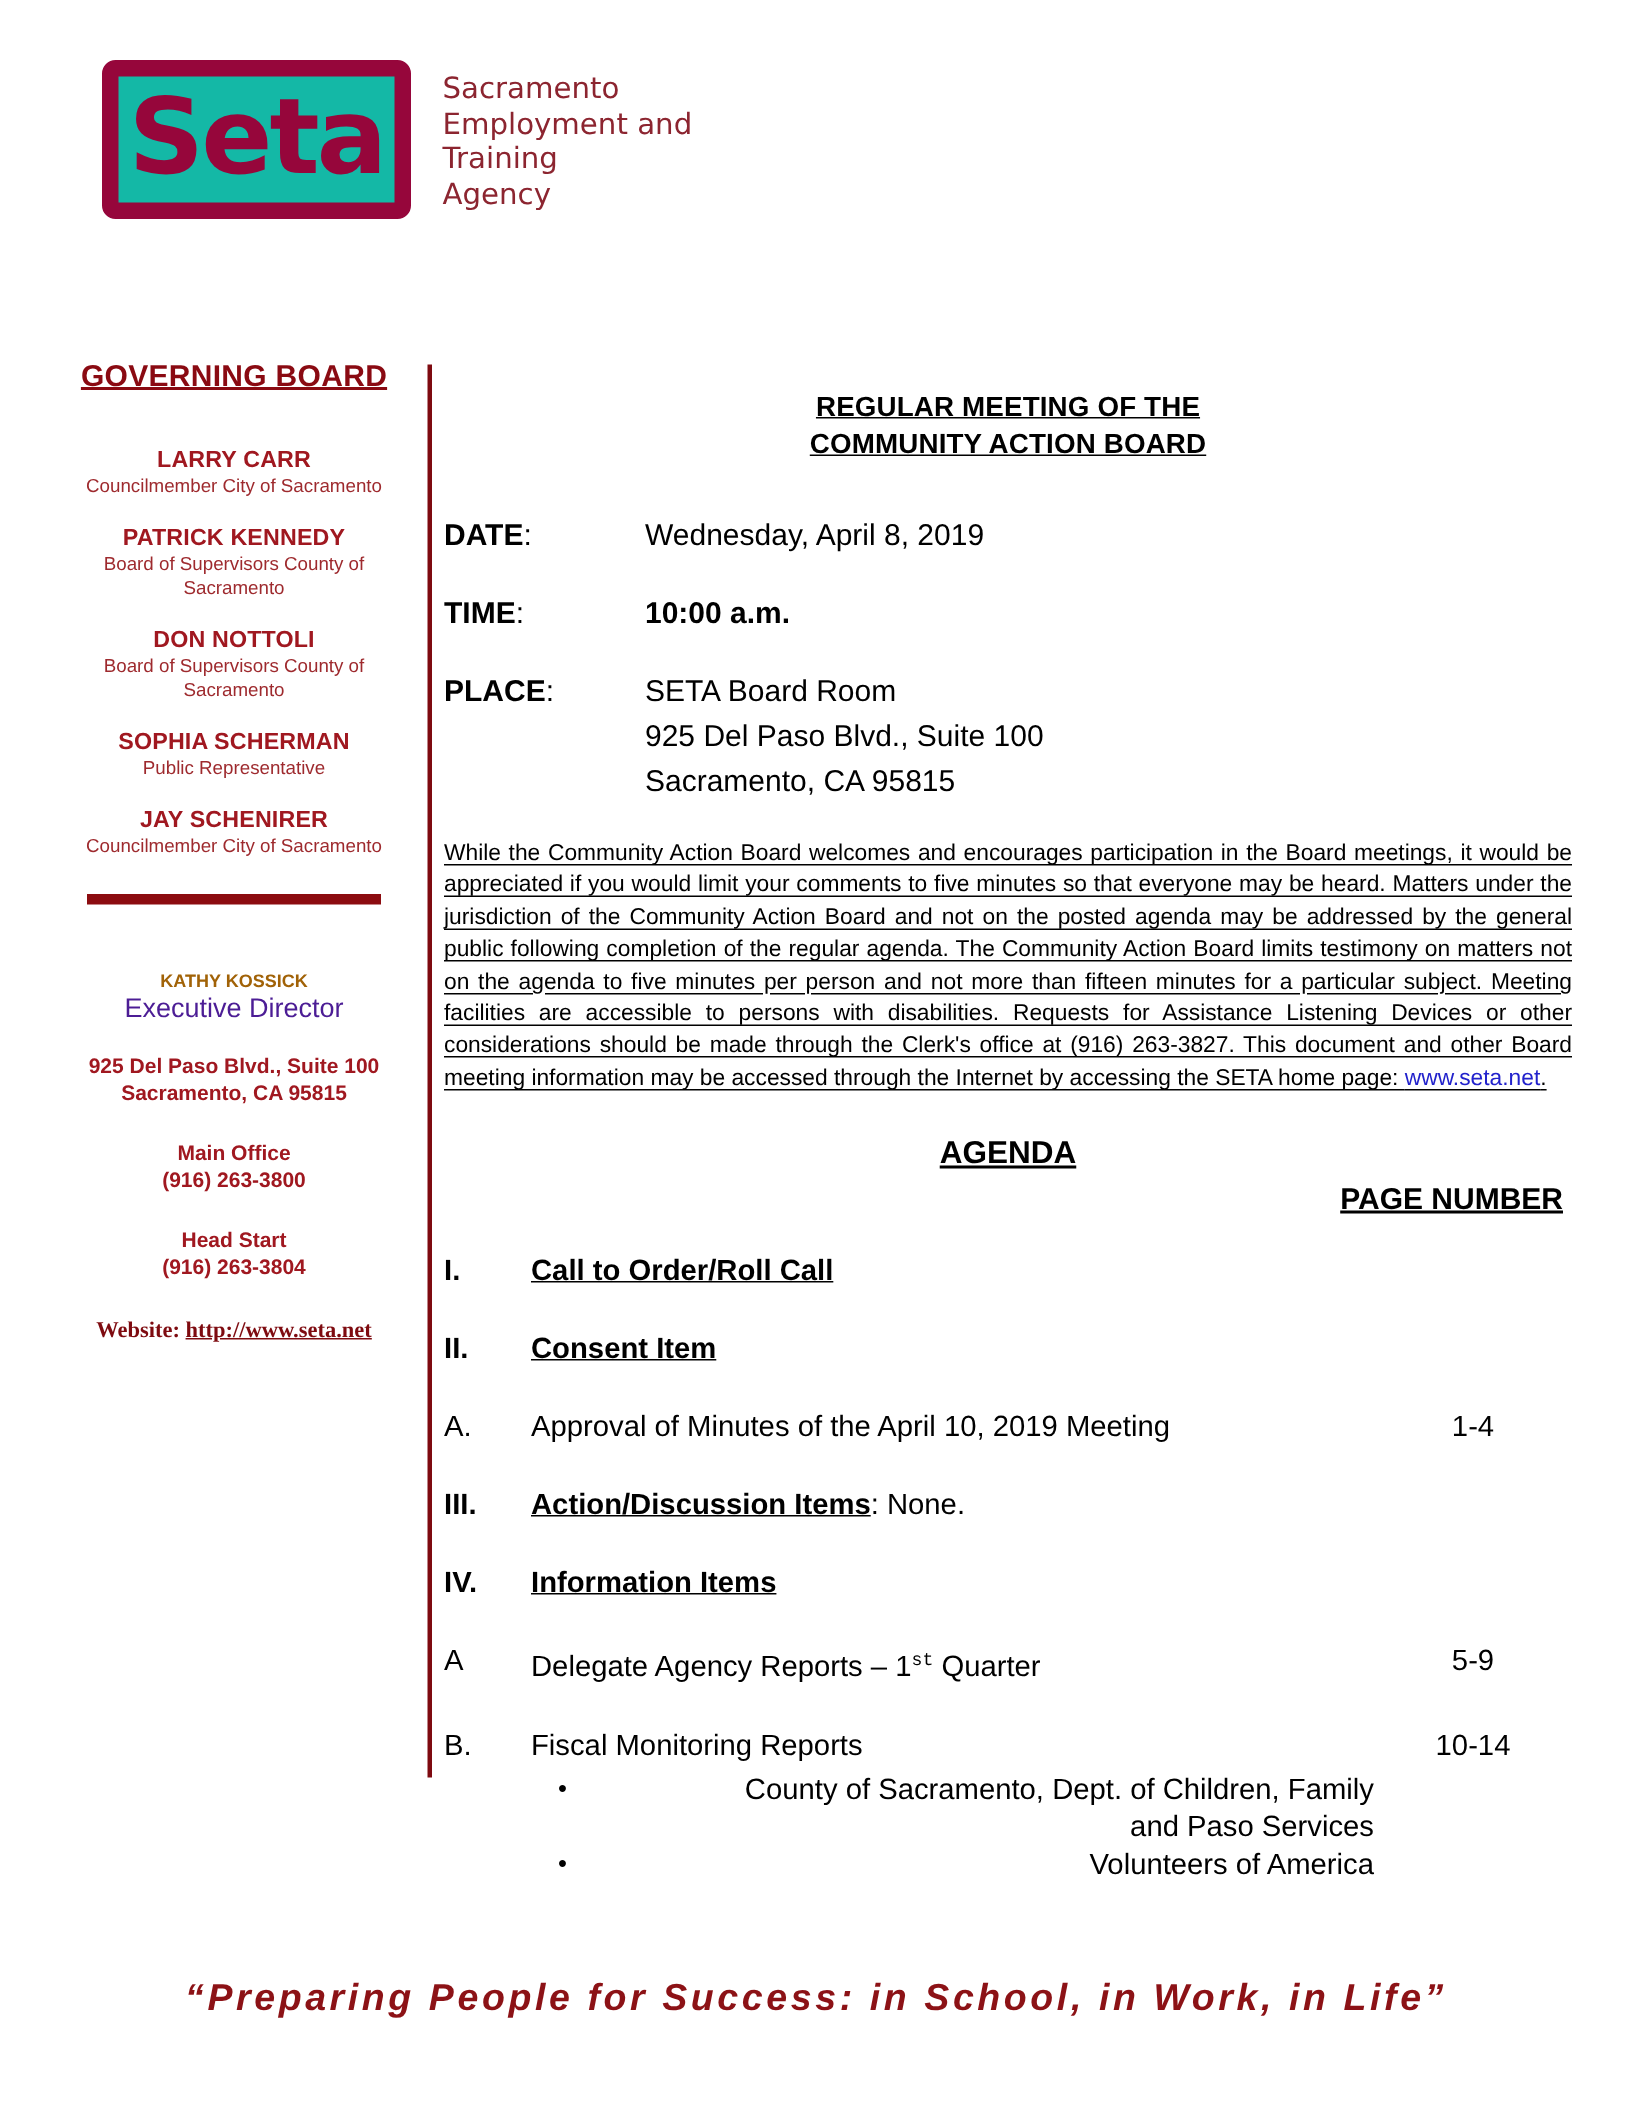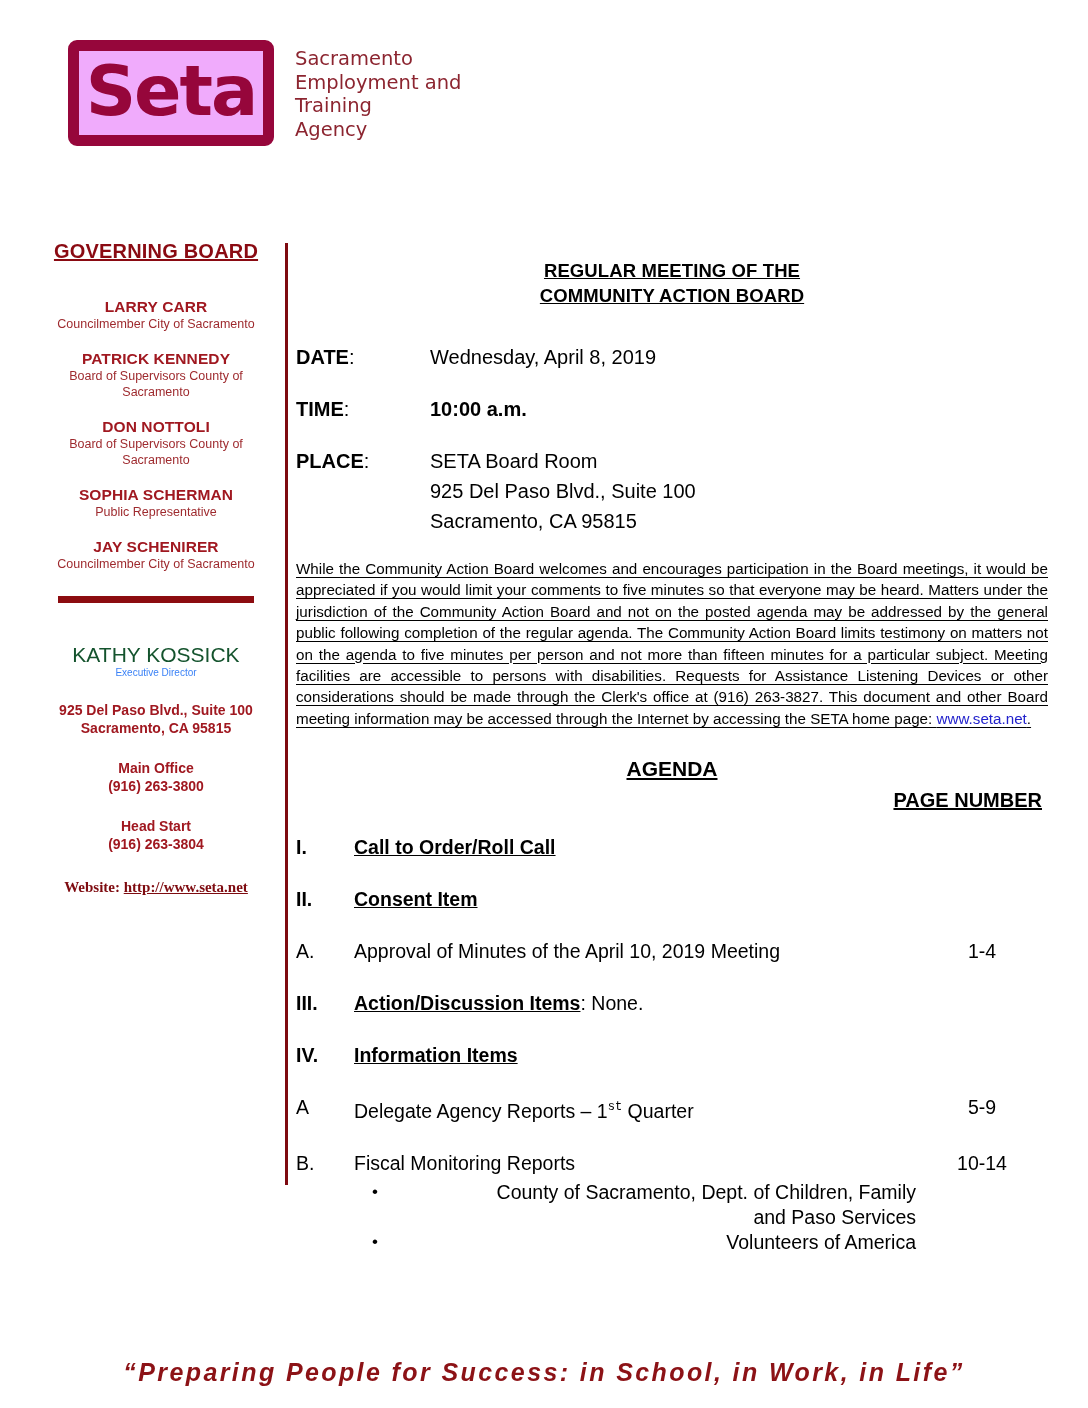--- a/index.html
+++ b/index.html
@@ -28,21 +28,21 @@
     height: 200px;
   }
   .logo-box {
     position: absolute;
     left: 68px; top: 40px;
     width: 206px;
     height: 106px;
     border: 11px solid #96063B;
     border-radius: 9px;
     box-sizing: border-box;
-    background: #f0abfc;
+    background: #14b8a6;
   }
   .logo-word {
     position: absolute;
     left: 0; top: 0;
     width: 100%;
     height: 100%;
     display: flex;
     align-items: center;
     justify-content: center;
     font-family: "DejaVu Sans", sans-serif;
@@ -95,28 +95,28 @@
     line-height: 16px;
   }
   .sidebar-rule {
     width: 196px;
     height: 7px;
     background: #8C0C10;
     margin: 24px auto 0 auto;
   }
   .director-block { margin-top: 42px; }
   .dir-name {
-    font-size: 21px;
-    font-weight: normal;
-    color: #14532d;
+    font-size: 12px;
+    font-weight: bold;
+    color: #a16207;
     line-height: 19px;
   }
   .dir-role {
-    font-size: 10px;
-    color: #3b82f6;
+    font-size: 18px;
+    color: #4c1d95;
     line-height: 17px;
   }
   .addr-block {
     margin-top: 20px;
     font-size: 14px;
     font-weight: bold;
     color: #A01820;
     line-height: 18px;
     white-space: pre-line;
   }
@@ -266,21 +266,20 @@
     position: absolute;
     left: 0;
     top: 1318px;
     width: 1088px;
     text-align: center;
     font-size: 25px;
     font-weight: bold;
     font-style: italic;
     color: #8C1216;
     letter-spacing: 2.4px;
-    margin-top: 40px;
   }
 </style>
 </head>
 <body>
 
 <div class="page">
 
   <div class="letterhead">
     <div class="logo-box">
       <div class="logo-word">Seta</div>

